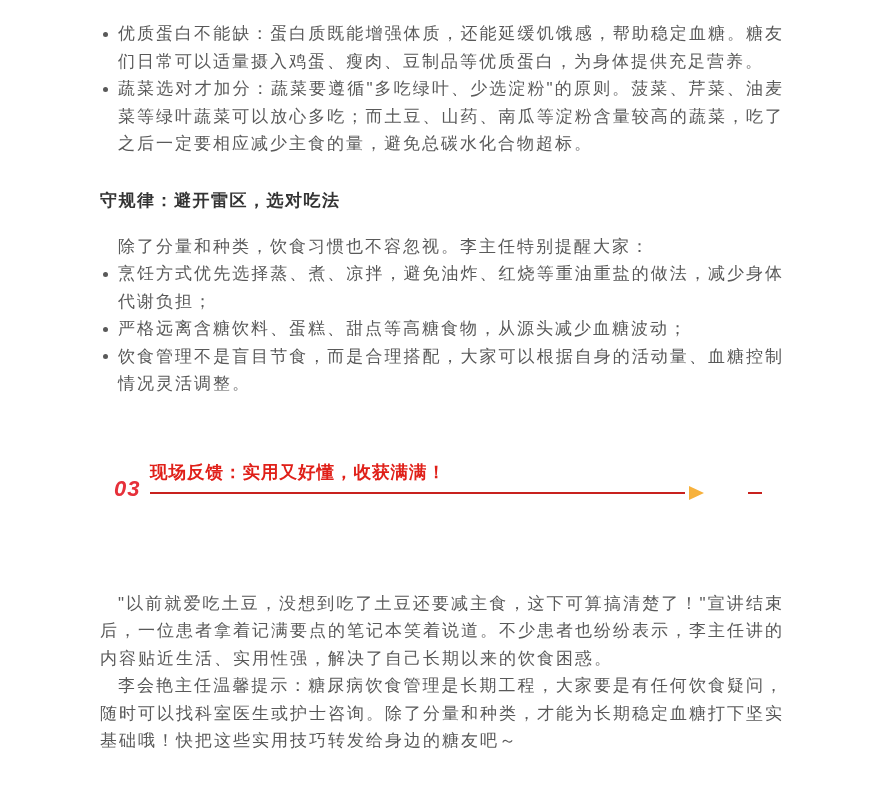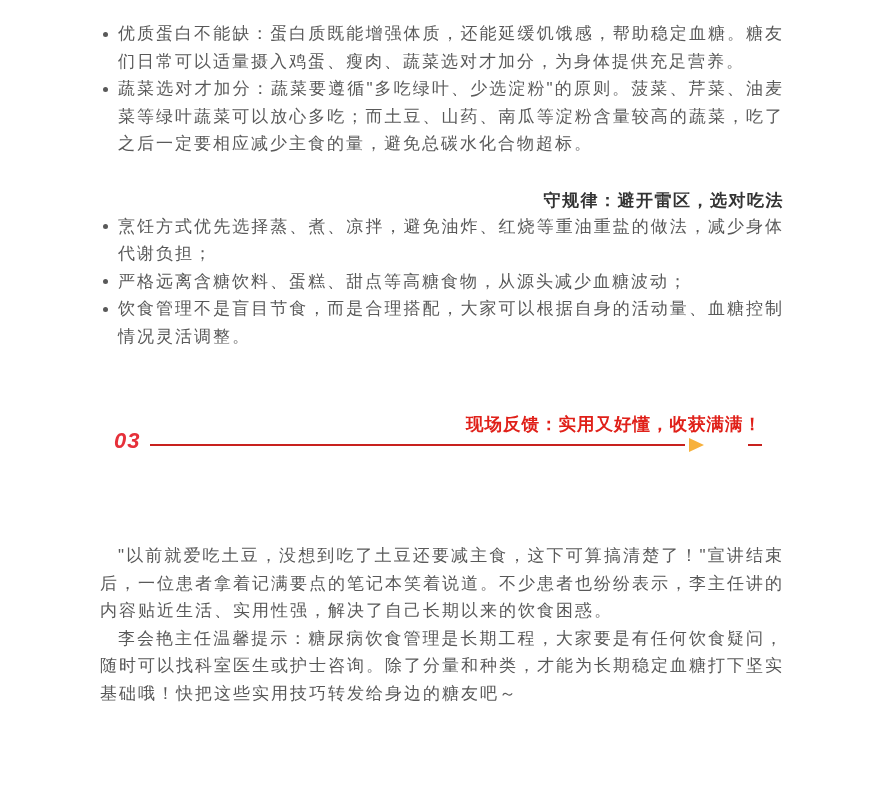--- a/index.html
+++ b/index.html
@@ -43,21 +43,20 @@
     border-radius: 50%;
     background: #595959;
   }
   h2.section-heading {
     margin: 31px 0 0 0;
     font-size: 17px;
     line-height: 24px;
     font-weight: bold;
     color: #333333;
     letter-spacing: 1.5px;
-    text-align: right;
   }
   p.intro-para {
     margin: 20px 0 0 0;
     text-indent: 18px;
   }
   
   .divider {
     position: relative;
     height: 55px;
     margin-top: 60px;
@@ -71,21 +70,21 @@
     font-weight: bold;
     font-style: italic;
     color: #e6303a;
     letter-spacing: 1px;
   }
   .divider-title {
     position: absolute;
     left: 50px;
     top: 3px;
     width: 612px;
-    text-align: right;
+    text-align: left;
     font-size: 17.5px;
     line-height: 22px;
     font-weight: bold;
     color: #e02019;
     letter-spacing: 1px;
   }
   .divider-line {
     position: absolute;
     left: 50px;
     top: 34px;
@@ -121,30 +120,31 @@
   }
 </style>
 </head>
 <body>
 
 <div class="content">
 
   <ul class="bullet-list body-text">
     <li>
       <span class="dot"></span>
-      <span>优质蛋白不能缺：蛋白质既能增强体质，还能延缓饥饿感，帮助稳定血糖。糖友们日常可以适量摄入鸡蛋、瘦肉、蔬菜选对才加分，为身体提供充足营养。</span>
+      <span>优质蛋白不能缺：蛋白质既能增强体质，还能延缓饥饿感，帮助稳定血糖。糖友们日常可以适量摄入鸡蛋、瘦肉、豆制品等优质蛋白，为身体提供充足营养。</span>
     </li>
     <li>
       <span class="dot"></span>
       <span>蔬菜选对才加分：蔬菜要遵循"多吃绿叶、少选淀粉"的原则。菠菜、芹菜、油麦菜等绿叶蔬菜可以放心多吃；而土豆、山药、南瓜等淀粉含量较高的蔬菜，吃了之后一定要相应减少主食的量，避免总碳水化合物超标。</span>
     </li>
   </ul>
 
   <h2 class="section-heading">守规律：避开雷区，选对吃法</h2>
 
+  <p class="intro-para body-text">除了分量和种类，饮食习惯也不容忽视。李主任特别提醒大家：</p>
 
   <ul class="bullet-list body-text">
     <li>
       <span class="dot"></span>
       <span>烹饪方式优先选择蒸、煮、凉拌，避免油炸、红烧等重油重盐的做法，减少身体代谢负担；</span>
     </li>
     <li>
       <span class="dot"></span>
       <span>严格远离含糖饮料、蛋糕、甜点等高糖食物，从源头减少血糖波动；</span>
     </li>

